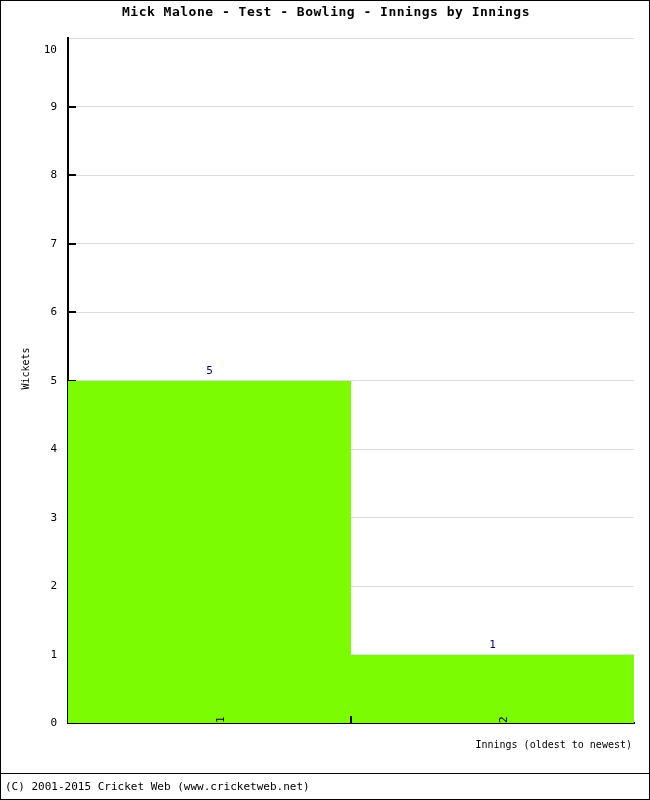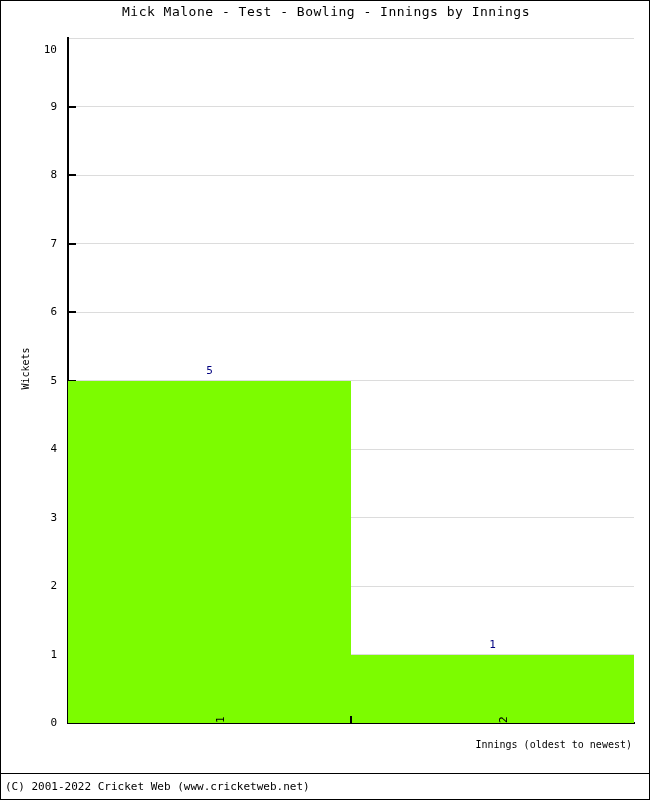--- a/index.html
+++ b/index.html
@@ -22,21 +22,21 @@
   }
 
   
   .chart-title {
     position: absolute;
     top: 3px;
     left: 0;
     width: 650px;
     text-align: center;
     font-size: 13px;
-    font-weight: normal;
+    font-weight: bold;
     color: #000000;
     letter-spacing: 0.5px;
     white-space: nowrap;
   }
 
   
   .plot-area {
     position: absolute;
     left: 67px;
     top: 37px;
@@ -227,15 +227,15 @@
       <div class="xtick" style="left: 349px;"></div>
     </div>
   <div id="xtick-labels">
       <div class="xtick-label" style="left: 213.5px;">1</div>
       <div class="xtick-label" style="left: 496.5px;">2</div>
     </div>
 
   <div class="x-axis-title">Innings (oldest to newest)</div>
 
   <div class="footer-rule"></div>
-  <div class="footer-text">(C) 2001-2022 Cricket Web (www.cricketweb.net)</div>
+  <div class="footer-text">(C) 2001-2015 Cricket Web (www.cricketweb.net)</div>
 
 </div>
 
 </body></html>

